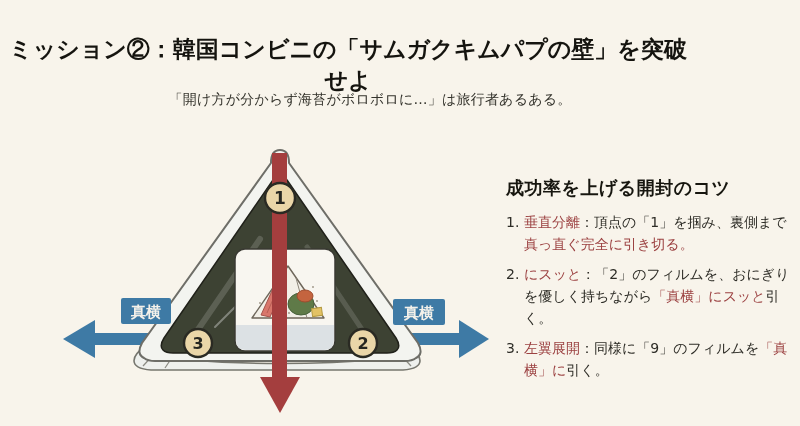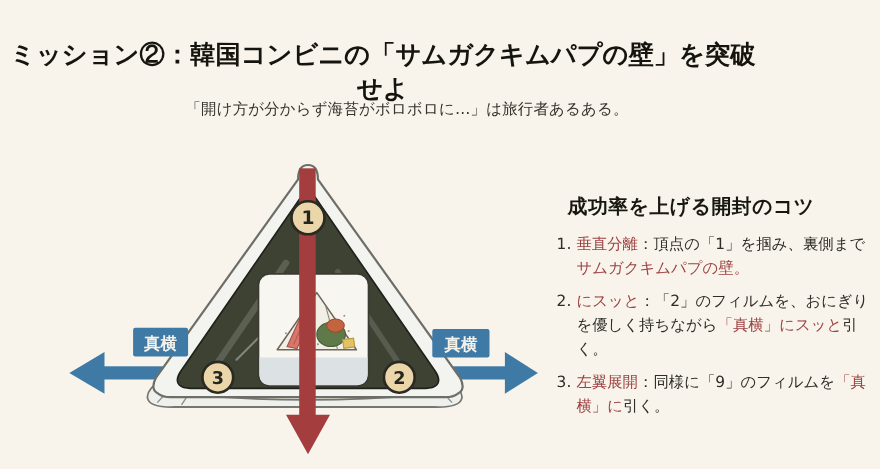--- a/index.html
+++ b/index.html
@@ -19,21 +19,21 @@
   }
   .subtitle{
     position:absolute;left:0;width:740px;margin:0;
     text-align:center;font-size:14px;color:#34332c;letter-spacing:.2px;
   }
   .subtitle.l1{top:91px;}
   .subtitle.l2{top:114px;}
   .diagram{position:absolute;left:55px;top:147px;width:440px;height:276px;}
   .tips{position:absolute;left:506px;top:176px;width:292px;}
   .tips-heading{
-    margin:0 0 12px 10px;font-size:18px;font-weight:700;color:#17160f;letter-spacing:.5px;
+    margin:0 0 12px 0;font-size:18px;font-weight:700;color:#17160f;letter-spacing:.5px;
   }
   .tips-list{margin:0;padding:0;list-style:none;}
   .tips-list li{
     display:flex;align-items:flex-start;
     font-size:14px;line-height:1.55;color:#2e2d27;
     margin-bottom:9px;
   }
   .tips-list .num{flex:0 0 18px;color:#2e2d27;}
   .tips-list .body{flex:1;}
   .tips-list .em{color:#9c4242;font-weight:400;}
@@ -124,21 +124,21 @@
         <text x="364" y="171" text-anchor="middle" font-size="15" font-weight="bold" fill="#f4f1ea">真横</text>
       </g>
     </svg>
   </div>
 
   <div class="tips">
     <h2 class="tips-heading">成功率を上げる開封のコツ</h2>
     <ol class="tips-list" id="tips-list">
         <li>
           <span class="num">1.</span>
-          <span class="body"><span class="em">垂直分離</span><span>：頂点の「1」を掴み、裏側まで</span><span class="em">サムガクキムパプの壁。</span></span>
+          <span class="body"><span class="em">垂直分離</span><span>：頂点の「1」を掴み、裏側まで</span><span class="em">真っ直ぐ完全に引き切る。</span></span>
         </li>
         <li>
           <span class="num">2.</span>
           <span class="body"><span class="em">にスッと</span><span>：「2」のフィルムを、おにぎりを優しく持ちながら</span><span class="em">「真横」にスッと</span><span>引く。</span></span>
         </li>
         <li>
           <span class="num">3.</span>
           <span class="body"><span class="em">左翼展開</span><span>：同様に「9」のフィルムを</span><span class="em">「真横」に</span><span>引く。</span></span>
         </li>
       </ol>

